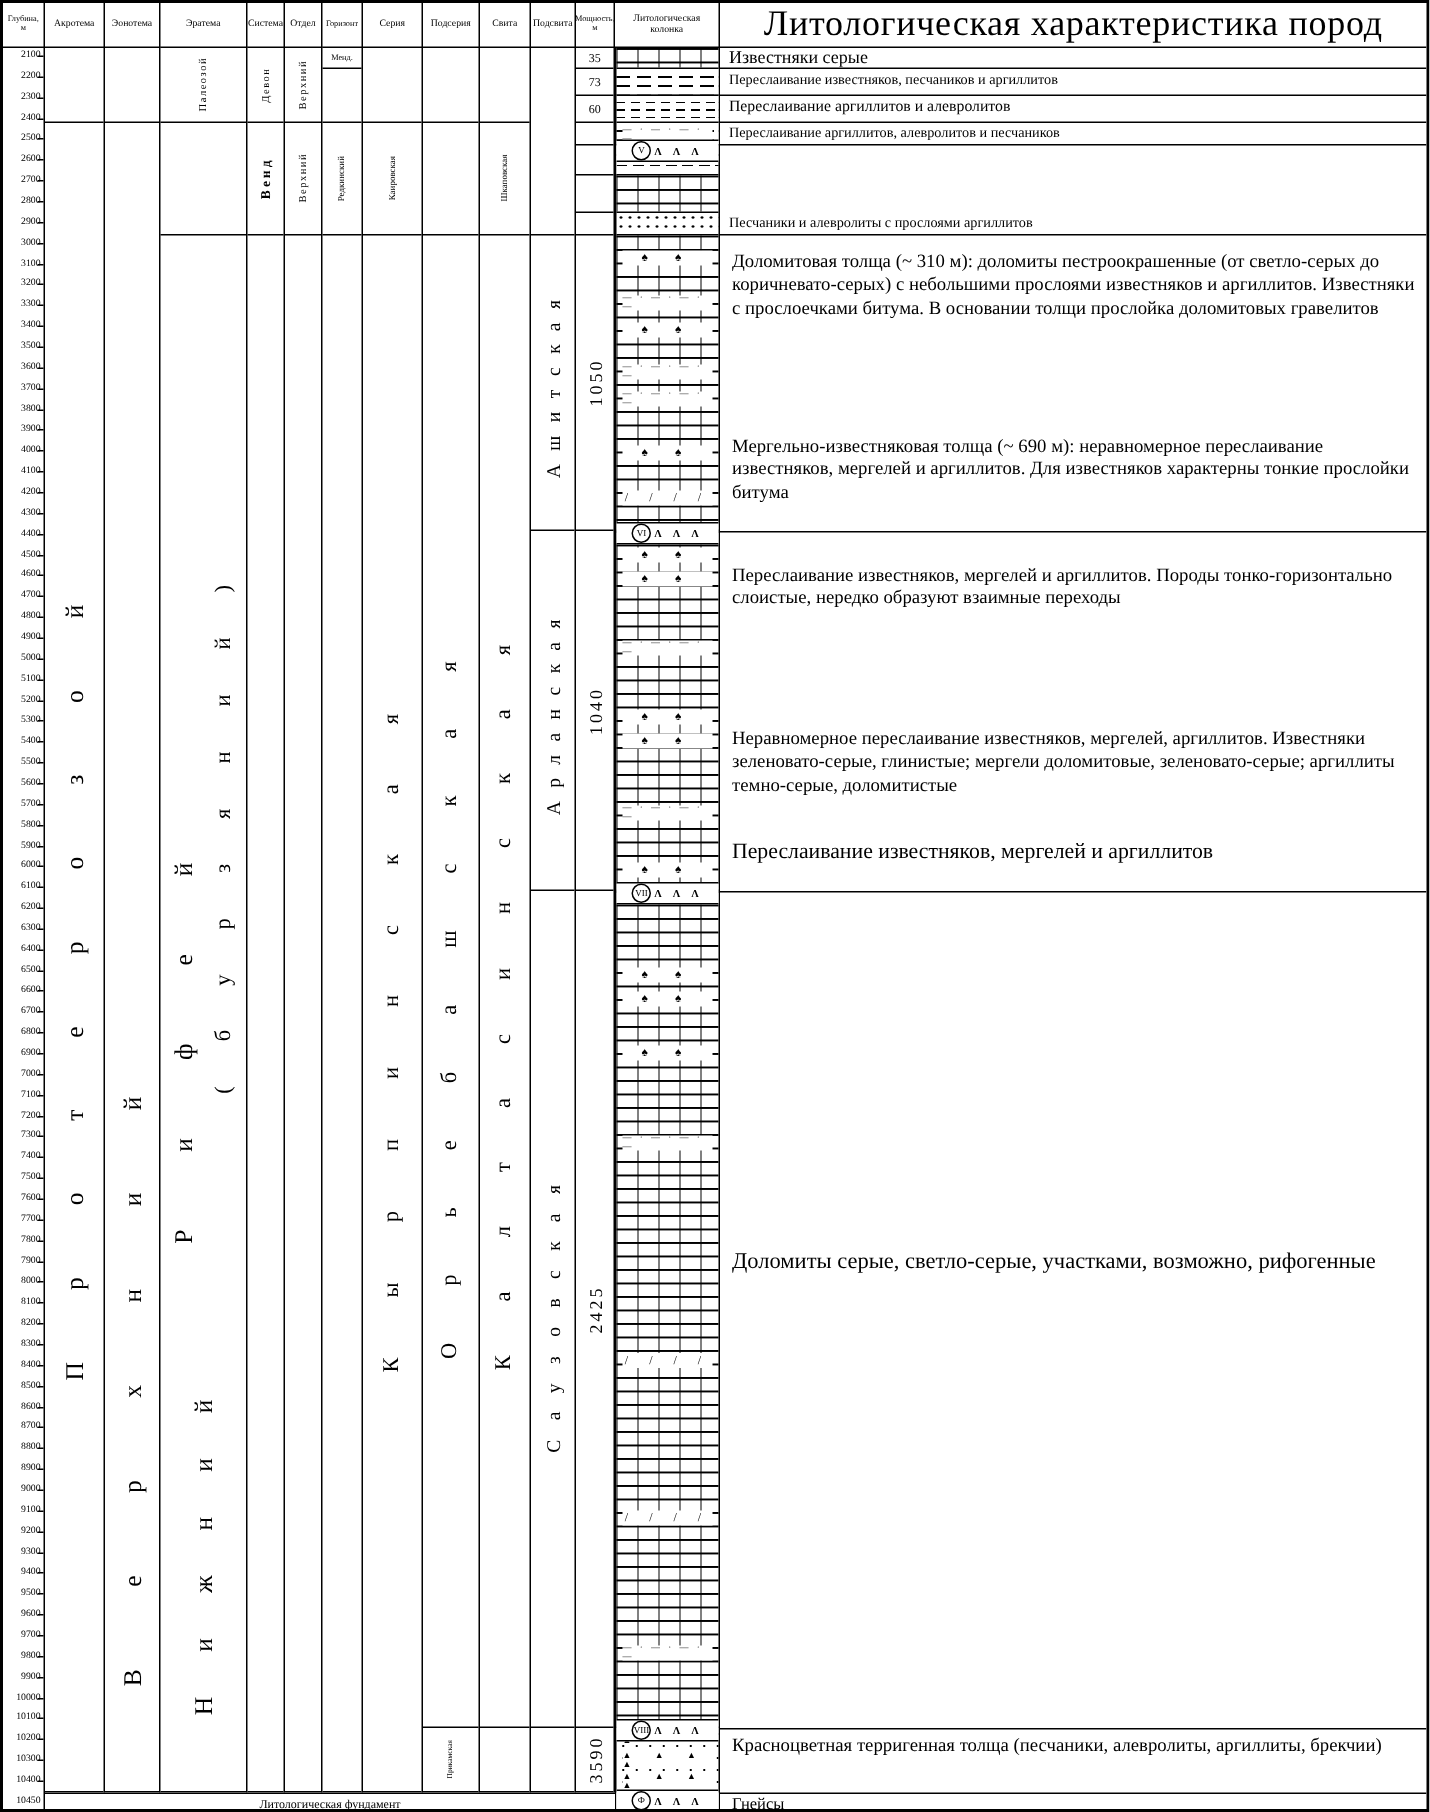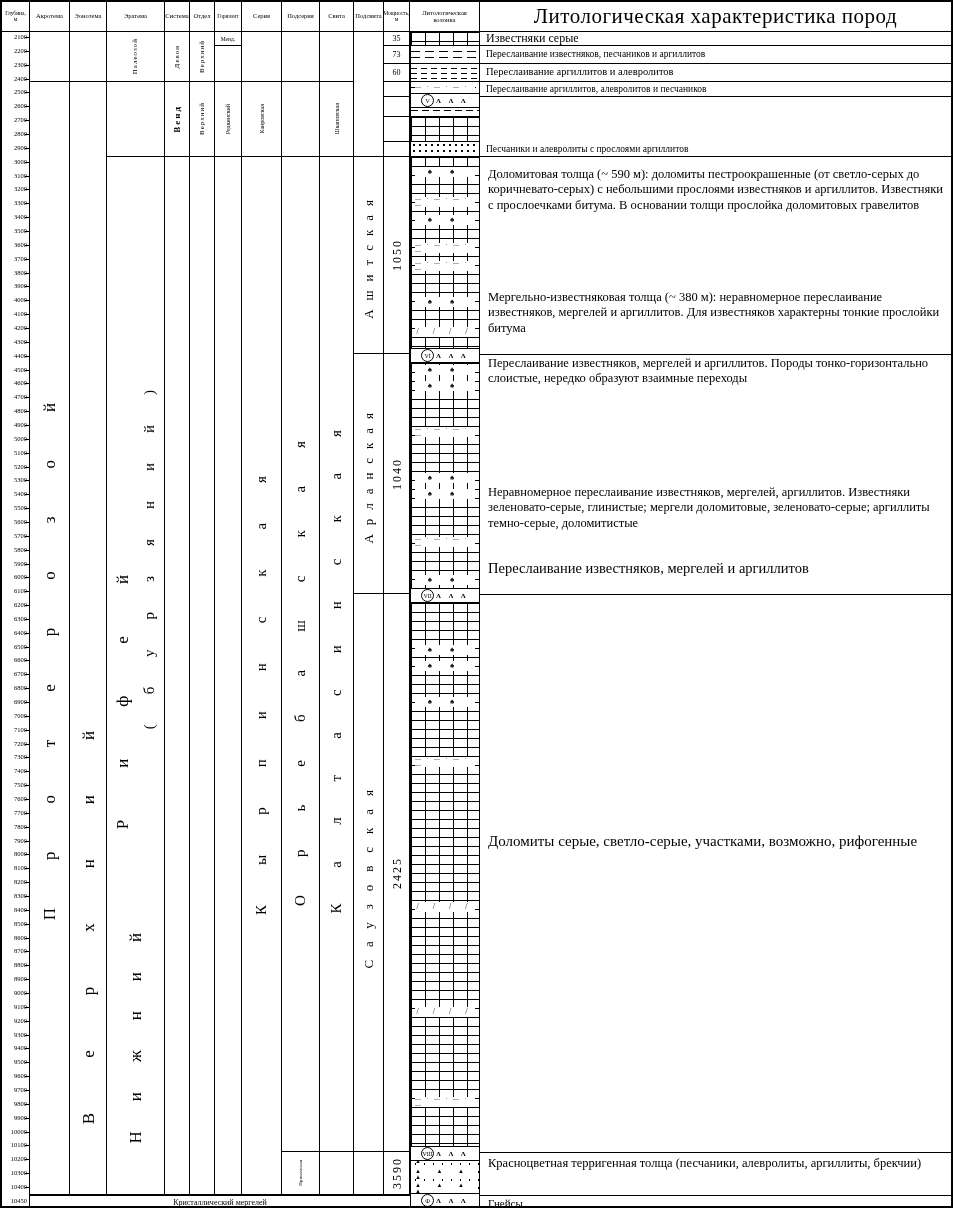--- a/index.html
+++ b/index.html
@@ -1,20 +1,20 @@
 <!DOCTYPE html>
 <html><head>
 <meta charset="utf-8">
 <style>
   html,body{margin:0;padding:0;background:#fff;}
   .fig{position:relative;width:953px;height:1208px;box-sizing:border-box;border:2px solid #000;
        font-family:"Liberation Serif", serif;color:#000;background:#fff;overflow:hidden;}
   .hdr{position:absolute;top:0;height:30px;box-sizing:border-box;border-right:1px solid #000;border-bottom:1px solid #000;
        display:flex;align-items:center;justify-content:center;text-align:center;font-size:6.5px;line-height:1.05;overflow:hidden;padding:1px;}
-  .hdr-title{font-size:21px;letter-spacing:.5px;}
+  .hdr-title{font-size:24px;letter-spacing:.5px;}
   .col{position:absolute;top:30px;height:1174px;box-sizing:border-box;border-right:1px solid #000;}
   .cell{position:absolute;left:0;right:0;box-sizing:border-box;display:flex;align-items:center;justify-content:center;overflow:hidden;}
   .bb{border-bottom:1px solid #000;}
   .vt{writing-mode:vertical-rl;transform:rotate(180deg);white-space:nowrap;line-height:1;}
   .vt-big{font-size:17px;}
   .vt-mid{font-size:15px;}
   .vt-sub{font-size:13px;}
   .vt-tiny{font-size:7px;letter-spacing:1px;}
   .vt-micro{font-size:5px;letter-spacing:0;}
   .vt-num{font-size:12px;letter-spacing:2px;}
@@ -481,21 +481,21 @@
         <span class="circ">VIII</span>
         <span class="zz">Λ Λ Λ</span>
       </div>
       <div class="bnd" style="top: 1161px;">
         <span class="circ">Ф</span>
         <span class="zz">Λ Λ Λ</span>
       </div>
     </div>
 
   <div class="base-strip" style="left:28px;top:1193px;width:380px;height:13px;">
-    <span>Кристаллический мергелей</span>
+    <span>Литологическая фундамент</span>
   </div>
 
   <div class="col" style="left:478px;width:471px;border-right:none;">
     <div class="desc-cell bb" style="top:0;height:14px;font-size:12px;">
         <span>Известняки серые</span>
       </div>
     <div class="desc-cell bb" style="top:14px;height:18px;font-size:9.5px;">
         <span>Переслаивание известняков, песчаников и аргиллитов</span>
       </div>
     <div class="desc-cell bb" style="top:50px;height:15px;font-size:9.5px;">
@@ -506,23 +506,23 @@
       </div>
     <div class="desc-cell bb" style="top:110px;height:15px;font-size:9.5px;">
         <span>Песчаники и алевролиты с прослоями аргиллитов</span>
       </div>
 
     <div class="hline" style="top:322px;"></div>
     <div class="hline" style="top:562px;"></div>
     <div class="hline" style="top:1120px;"></div>
     <div class="hline" style="top:1163px;"></div>
 
-    <div class="desc-p" style="top:135px;"><span>Доломитовая толща (~ 590 м): доломиты пестроокрашенные (от светло-серых до коричневато-серых) с небольшими прослоями известняков и аргиллитов. Известняки с прослоечками битума. В основании толщи прослойка доломитовых гравелитов</span></div>
-    <div class="desc-p" style="top:258px;"><span>Мергельно-известняковая толща (~ 380 м): неравномерное переслаивание известняков, мергелей и аргиллитов. Для известняков характерны тонкие прослойки битума</span></div>
-    <div class="desc-p" style="top:324px;"><span>Переслаивание известняков, мергелей и аргиллитов. Породы тонко-горизонтально слоистые, нередко образуют взаимные переходы</span></div>
+    <div class="desc-p" style="top:135px;"><span>Доломитовая толща (~ 310 м): доломиты пестроокрашенные (от светло-серых до коричневато-серых) с небольшими прослоями известняков и аргиллитов. Известняки с прослоечками битума. В основании толщи прослойка доломитовых гравелитов</span></div>
+    <div class="desc-p" style="top:258px;"><span>Мергельно-известняковая толща (~ 690 м): неравномерное переслаивание известняков, мергелей и аргиллитов. Для известняков характерны тонкие прослойки битума</span></div>
+    <div class="desc-p" style="top:344px;"><span>Переслаивание известняков, мергелей и аргиллитов. Породы тонко-горизонтально слоистые, нередко образуют взаимные переходы</span></div>
     <div class="desc-p" style="top:453px;"><span>Неравномерное переслаивание известняков, мергелей, аргиллитов. Известняки зеленовато-серые, глинистые; мергели доломитовые, зеленовато-серые; аргиллиты темно-серые, доломитистые</span></div>
     <div class="desc-p" style="top:528px;font-size:14.5px;"><span>Переслаивание известняков, мергелей и аргиллитов</span></div>
     <div class="desc-p" style="top:800px;font-size:15px;"><span>Доломиты серые, светло-серые, участками, возможно, рифогенные</span></div>
     <div class="desc-p" style="top:1124px;"><span>Красноцветная терригенная толща (песчаники, алевролиты, аргиллиты, брекчии)</span></div>
     <div class="desc-p" style="top:1165px;font-size:11px;"><span>Гнейсы</span></div>
   </div>
 
 </div>
 
 </body></html>

